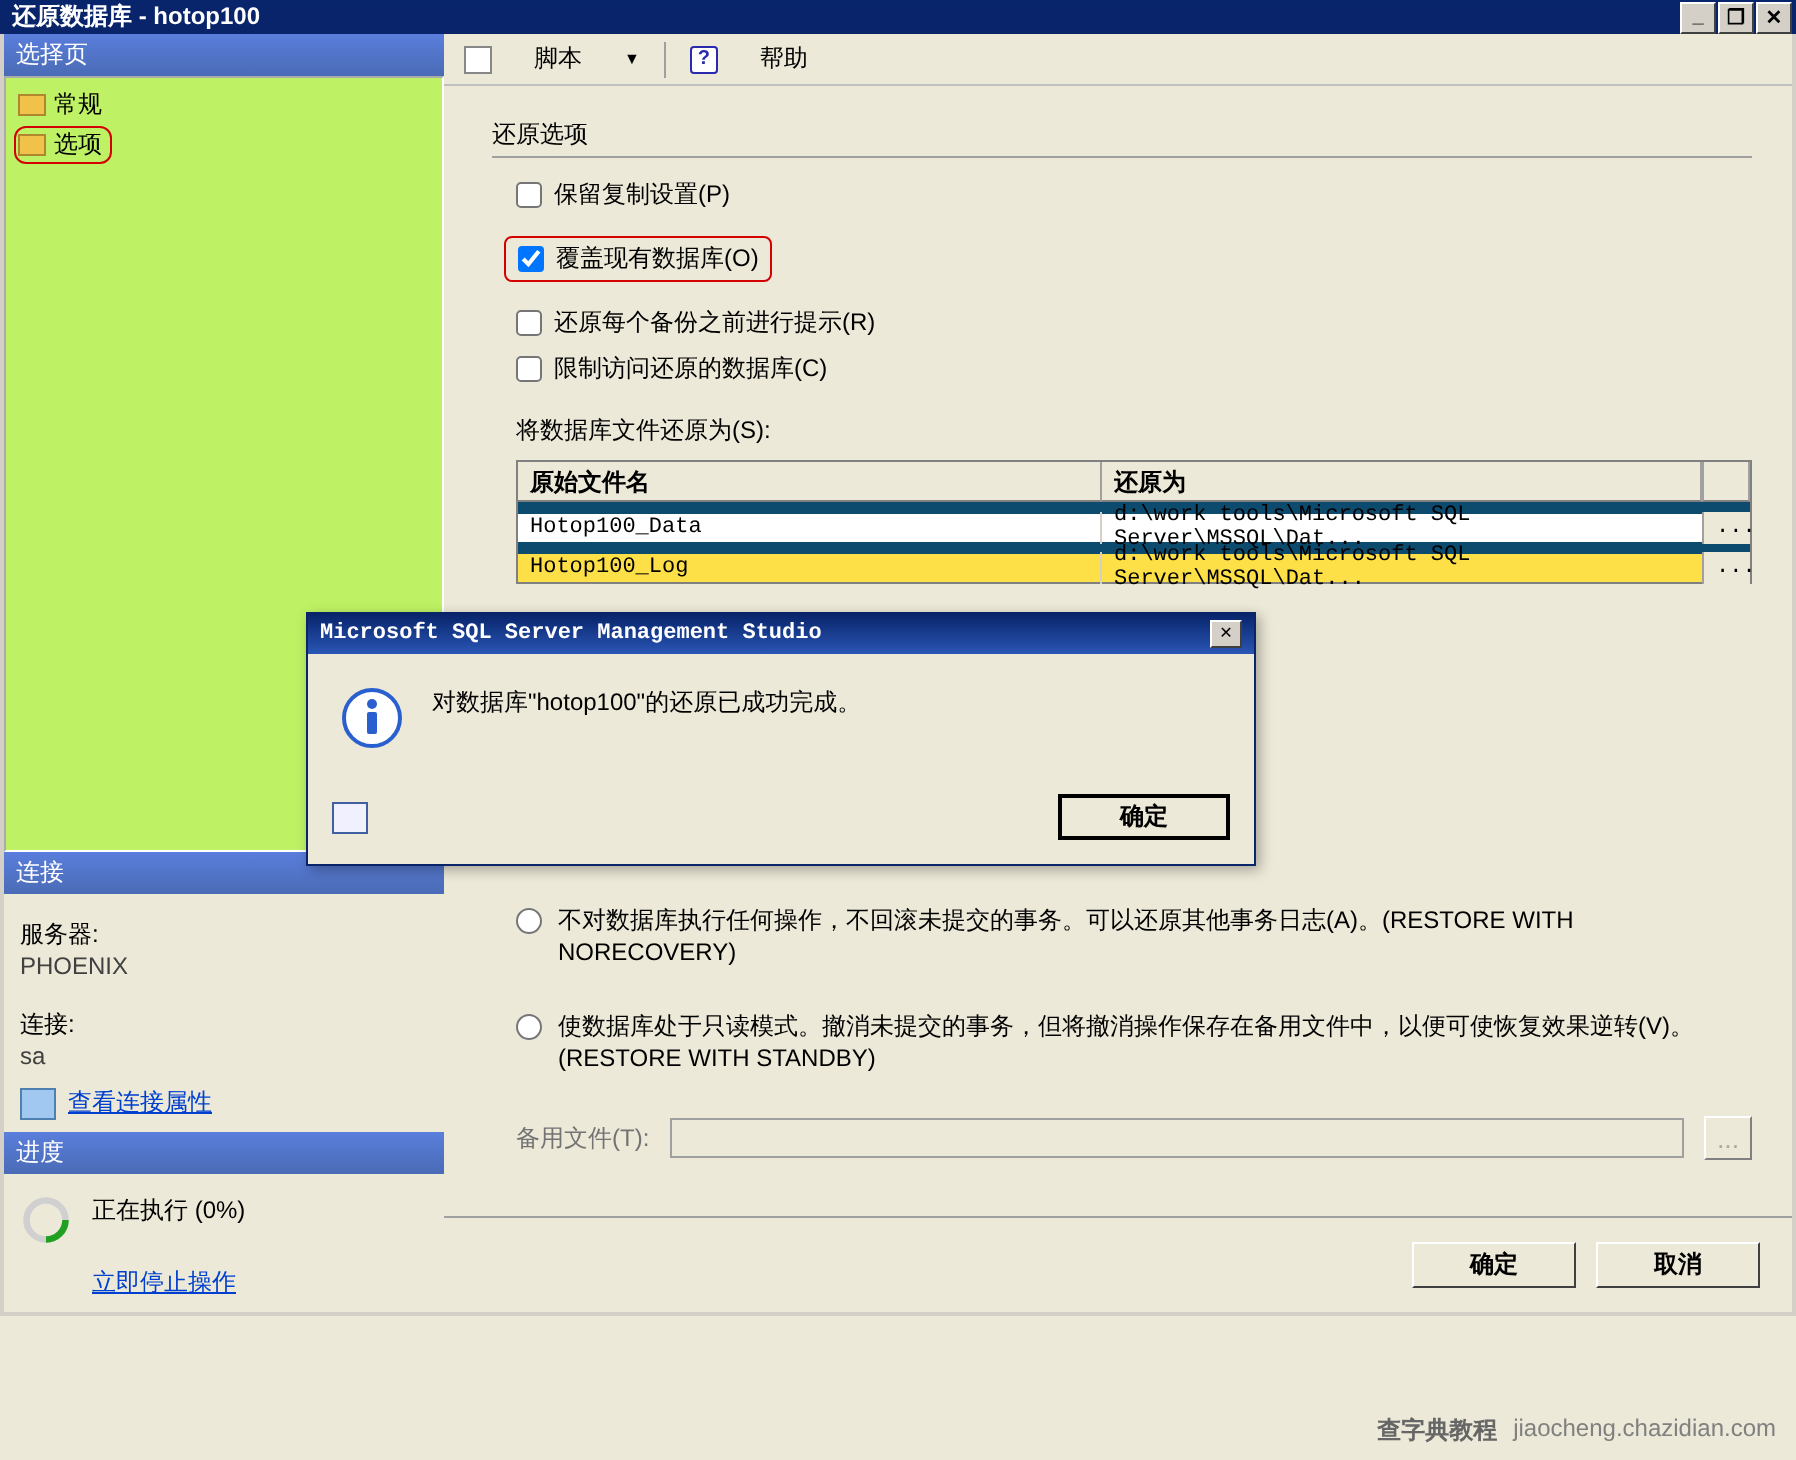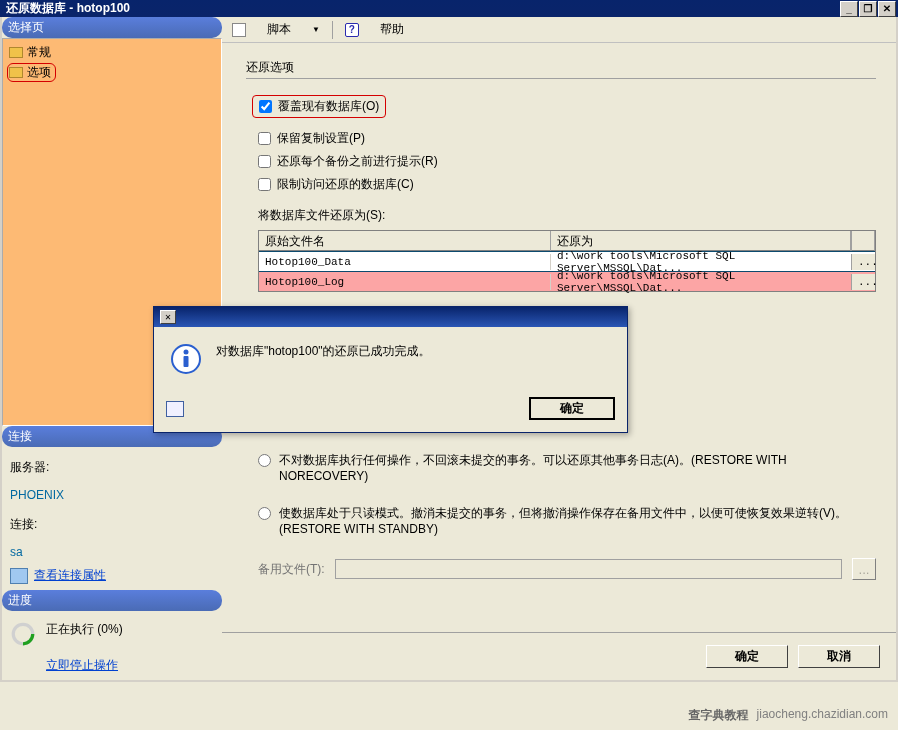--- a/index.html
+++ b/index.html
@@ -50,24 +50,23 @@
       width: 220px;
       display: flex;
       flex-direction: column;
       background: #ece9d8;
     }
     .panel-header {
       background: linear-gradient(#5a7edc, #4a6bb5);
       color: #fff;
       padding: 2px 6px;
       font-size: 12px;
-      border-radius: 10px;
     }
     .page-list {
-      background: #fdba74;
+      background: #bef264;
       flex: 0 0 auto;
       height: 388px;
       padding: 4px;
       border: 1px inset #fff;
     }
     .page-item {
       display: flex;
       align-items: center;
       gap: 4px;
       padding: 1px 2px;
@@ -85,21 +84,21 @@
       background: #f0c24a;
       border: 1px solid #b0872e;
       display: inline-block;
     }
     .conn-panel {
       background: #ece9d8;
       padding: 6px 8px;
       flex: 1;
     }
     .conn-panel .lbl { margin-top: 6px; }
-    .conn-panel .val { color: #0369a1; margin-top: 12px; }
+    .conn-panel .val { color: #404040; }
     .conn-link {
       color: #0040d0;
       text-decoration: underline;
       cursor: pointer;
     }
     .link-row { display: flex; align-items: center; gap: 6px; margin-top: 8px; }
     .icon-link {
       width: 18px; height: 16px;
       background: #a0c8f0;
       border: 1px solid #5080b0;
@@ -175,35 +174,35 @@
     }
     input[type=checkbox] {
       width: 13px; height: 13px;
     }
     .files-label { margin: 14px 0 6px 12px; }
     .grid {
       border: 1px solid #808080;
       background: #fff;
       margin-left: 12px;
     }
-    .grid-row { display: flex; border-top: 1px solid #0c4a6e; height: 20px; align-items: center; }
-    .grid-row.header { background: #ece9d8; border-top: none; }
+    .grid-row { display: flex; border-top: 6px solid #0c4a6e; height: 20px; align-items: center; }
+    .grid-row.header { background: #ece9d8; border-top: none; font-weight: bold; }
     .grid-row.header .cell {
       background: #ece9d8;
       border-right: 1px solid #a0a0a0;
       border-bottom: 1px solid #808080;
       padding: 2px 6px;
       height: 100%;
     }
     .cell { padding: 2px 6px; font-family: "Courier New", monospace; font-size: 11px; }
     .cell.c1 { width: 292px; border-right: 1px solid #d4d0c8; }
     .cell.c2 { flex: 1; }
     .cell.c3 { width: 24px; text-align: center; background: #ece9d8; border-left: 1px solid #a0a0a0; cursor: pointer; }
     .grid-row.data1 { background: #fff; }
-    .grid-row.data2 { background: #fca5a5; }
+    .grid-row.data2 { background: #fde047; }
     .grid .cell.c1, .grid .cell.c2 { font-family: "Courier New", monospace; }
     .grid-row.header .cell { font-family: "Microsoft YaHei", "SimSun", Tahoma, sans-serif; font-size: 12px; }
     .recovery {
       margin-top: 160px;
       margin-left: 12px;
     }
     .radio-row {
       display: flex; align-items: flex-start; gap: 8px;
       margin: 22px 0;
     }
@@ -371,27 +370,27 @@
         <div class="sep"></div>
         <div class="tool">
           <span class="icon-help">?</span>
           <span>帮助</span>
         </div>
       </div>
 
       <div class="main-scroll">
         <div class="section-title">还原选项</div>
 
+        <div class="checkbox-row">
+          <input type="checkbox" style="">
+          <span>保留复制设置(P)</span>
+        </div>
         <div class="checkbox-row highlighted">
           <input type="checkbox" checked="" style="">
           <span>覆盖现有数据库(O)</span>
-        </div>
-        <div class="checkbox-row">
-          <input type="checkbox" style="">
-          <span>保留复制设置(P)</span>
         </div>
         <div class="checkbox-row">
           <input type="checkbox" style="">
           <span>还原每个备份之前进行提示(R)</span>
         </div>
         <div class="checkbox-row">
           <input type="checkbox" style="">
           <span>限制访问还原的数据库(C)</span>
         </div>
 
@@ -436,20 +435,21 @@
       <div class="footer">
         <button class="btn-std">确定</button>
         <button class="btn-std">取消</button>
       </div>
     </div>
   </div>
 </div>
 
 <div class="dialog">
   <div class="d-title">
+    <span>Microsoft SQL Server Management Studio</span>
     <div class="close">✕</div>
   </div>
   <div class="d-body">
     <span class="info-icon">
       <svg viewBox="0 0 32 32">
         <circle cx="16" cy="16" r="14" fill="#fff" stroke="#2a5fcf" stroke-width="2"></circle>
         <circle cx="16" cy="9" r="2.5" fill="#2a5fcf"></circle>
         <rect x="13.5" y="13" width="5" height="11" rx="1" fill="#2a5fcf"></rect>
       </svg>
     </span>

